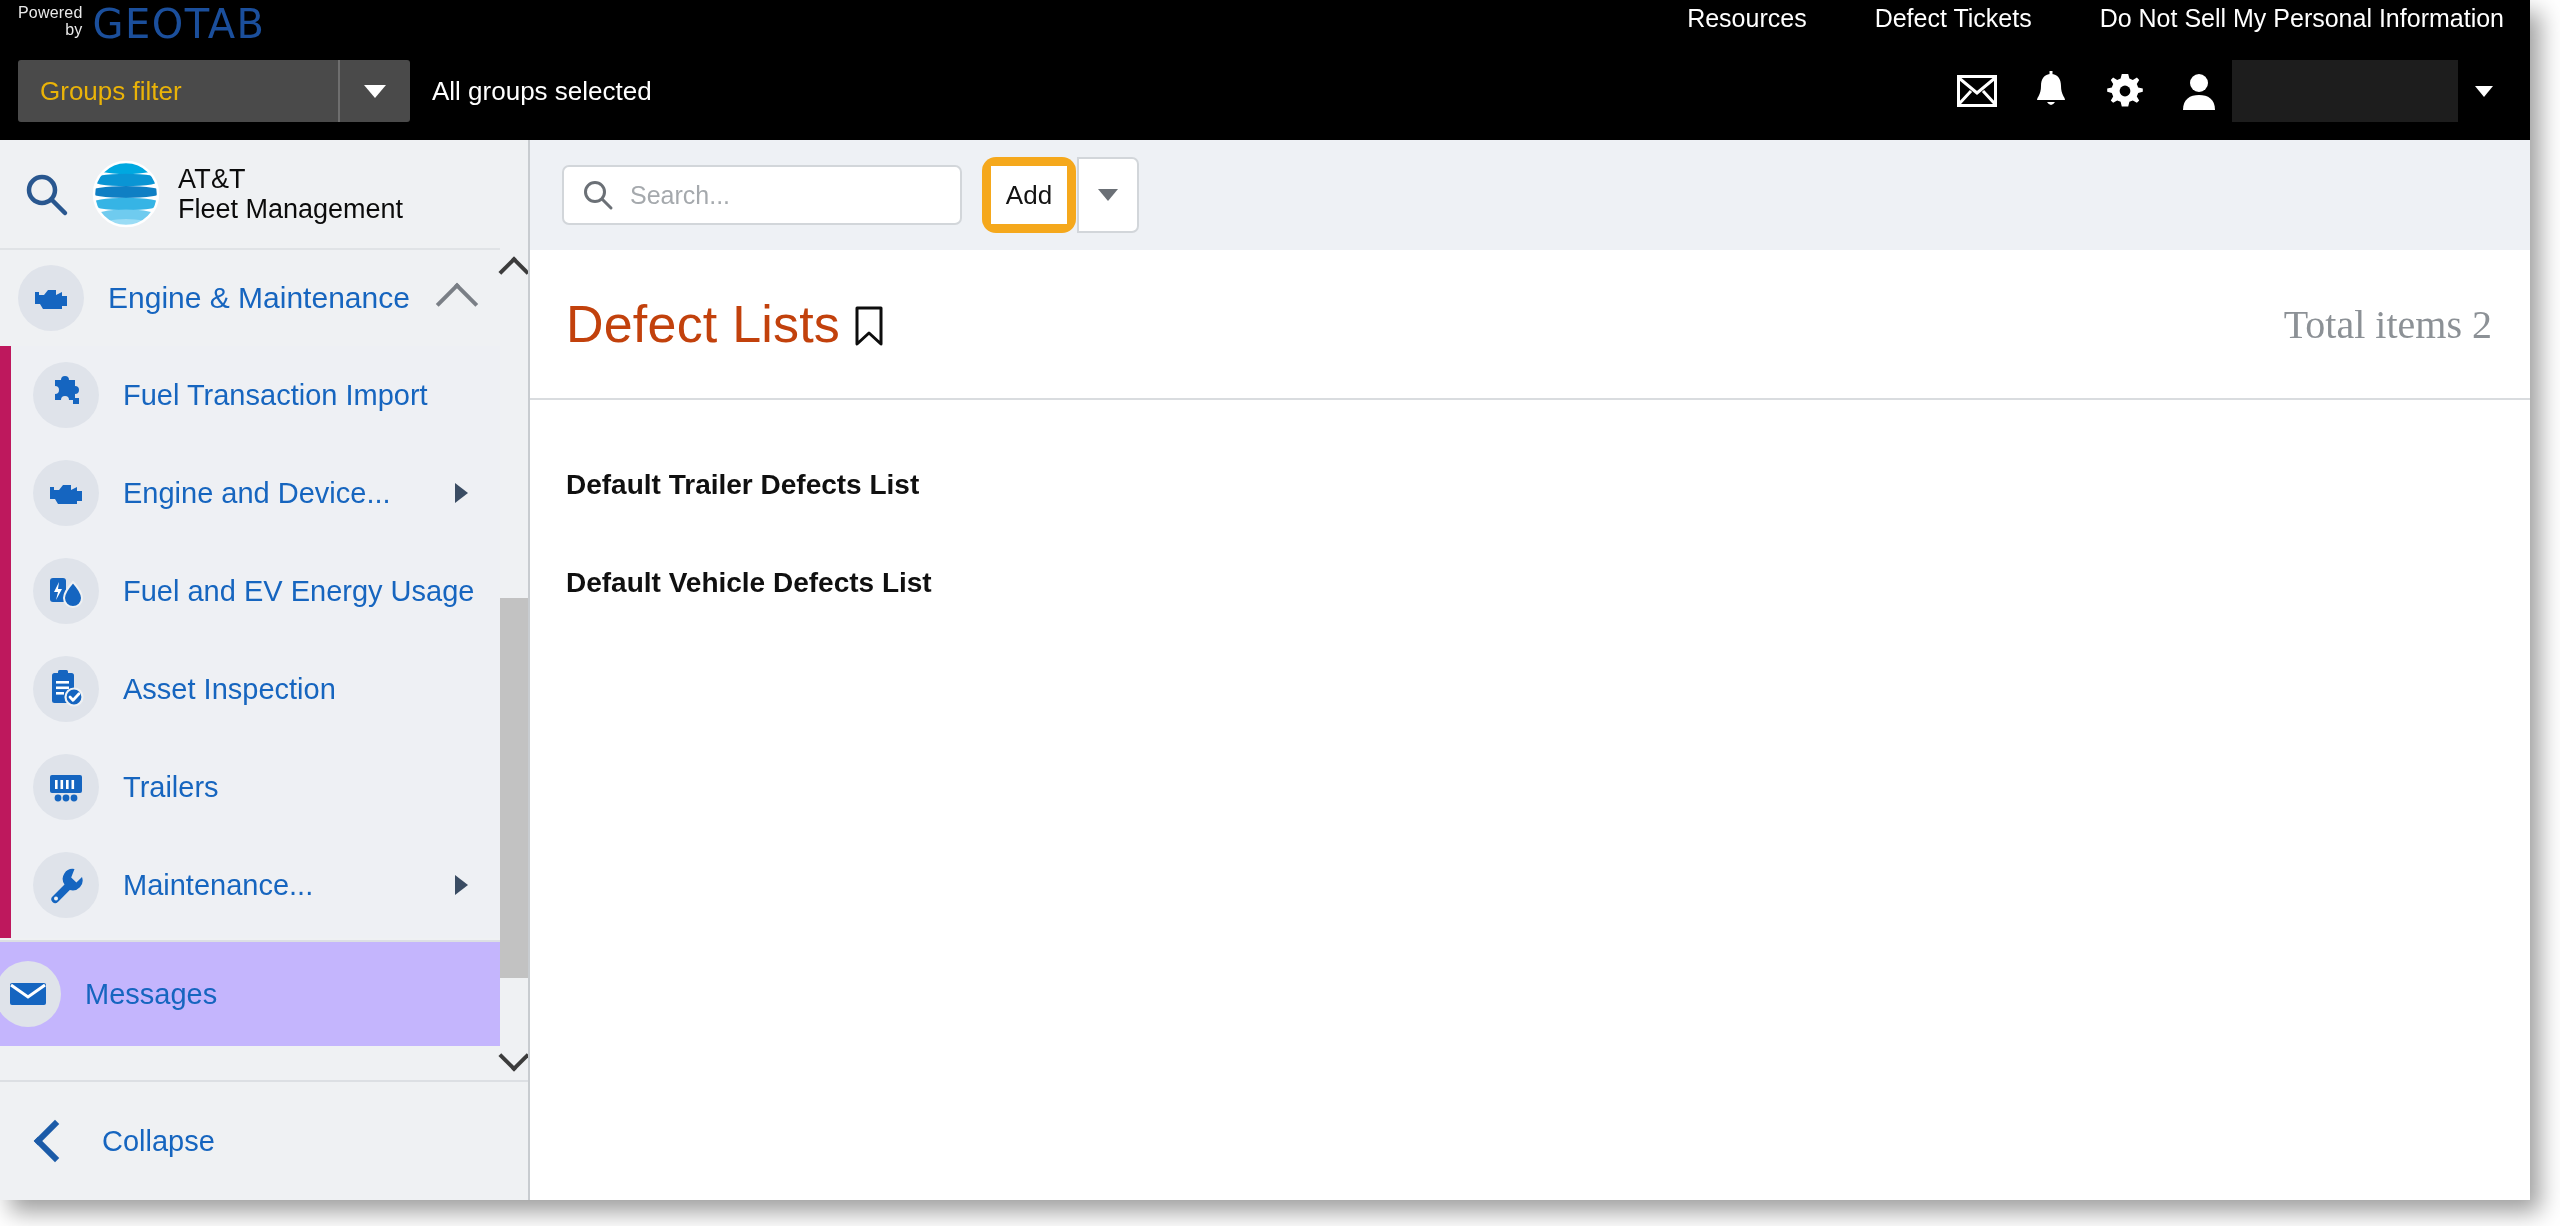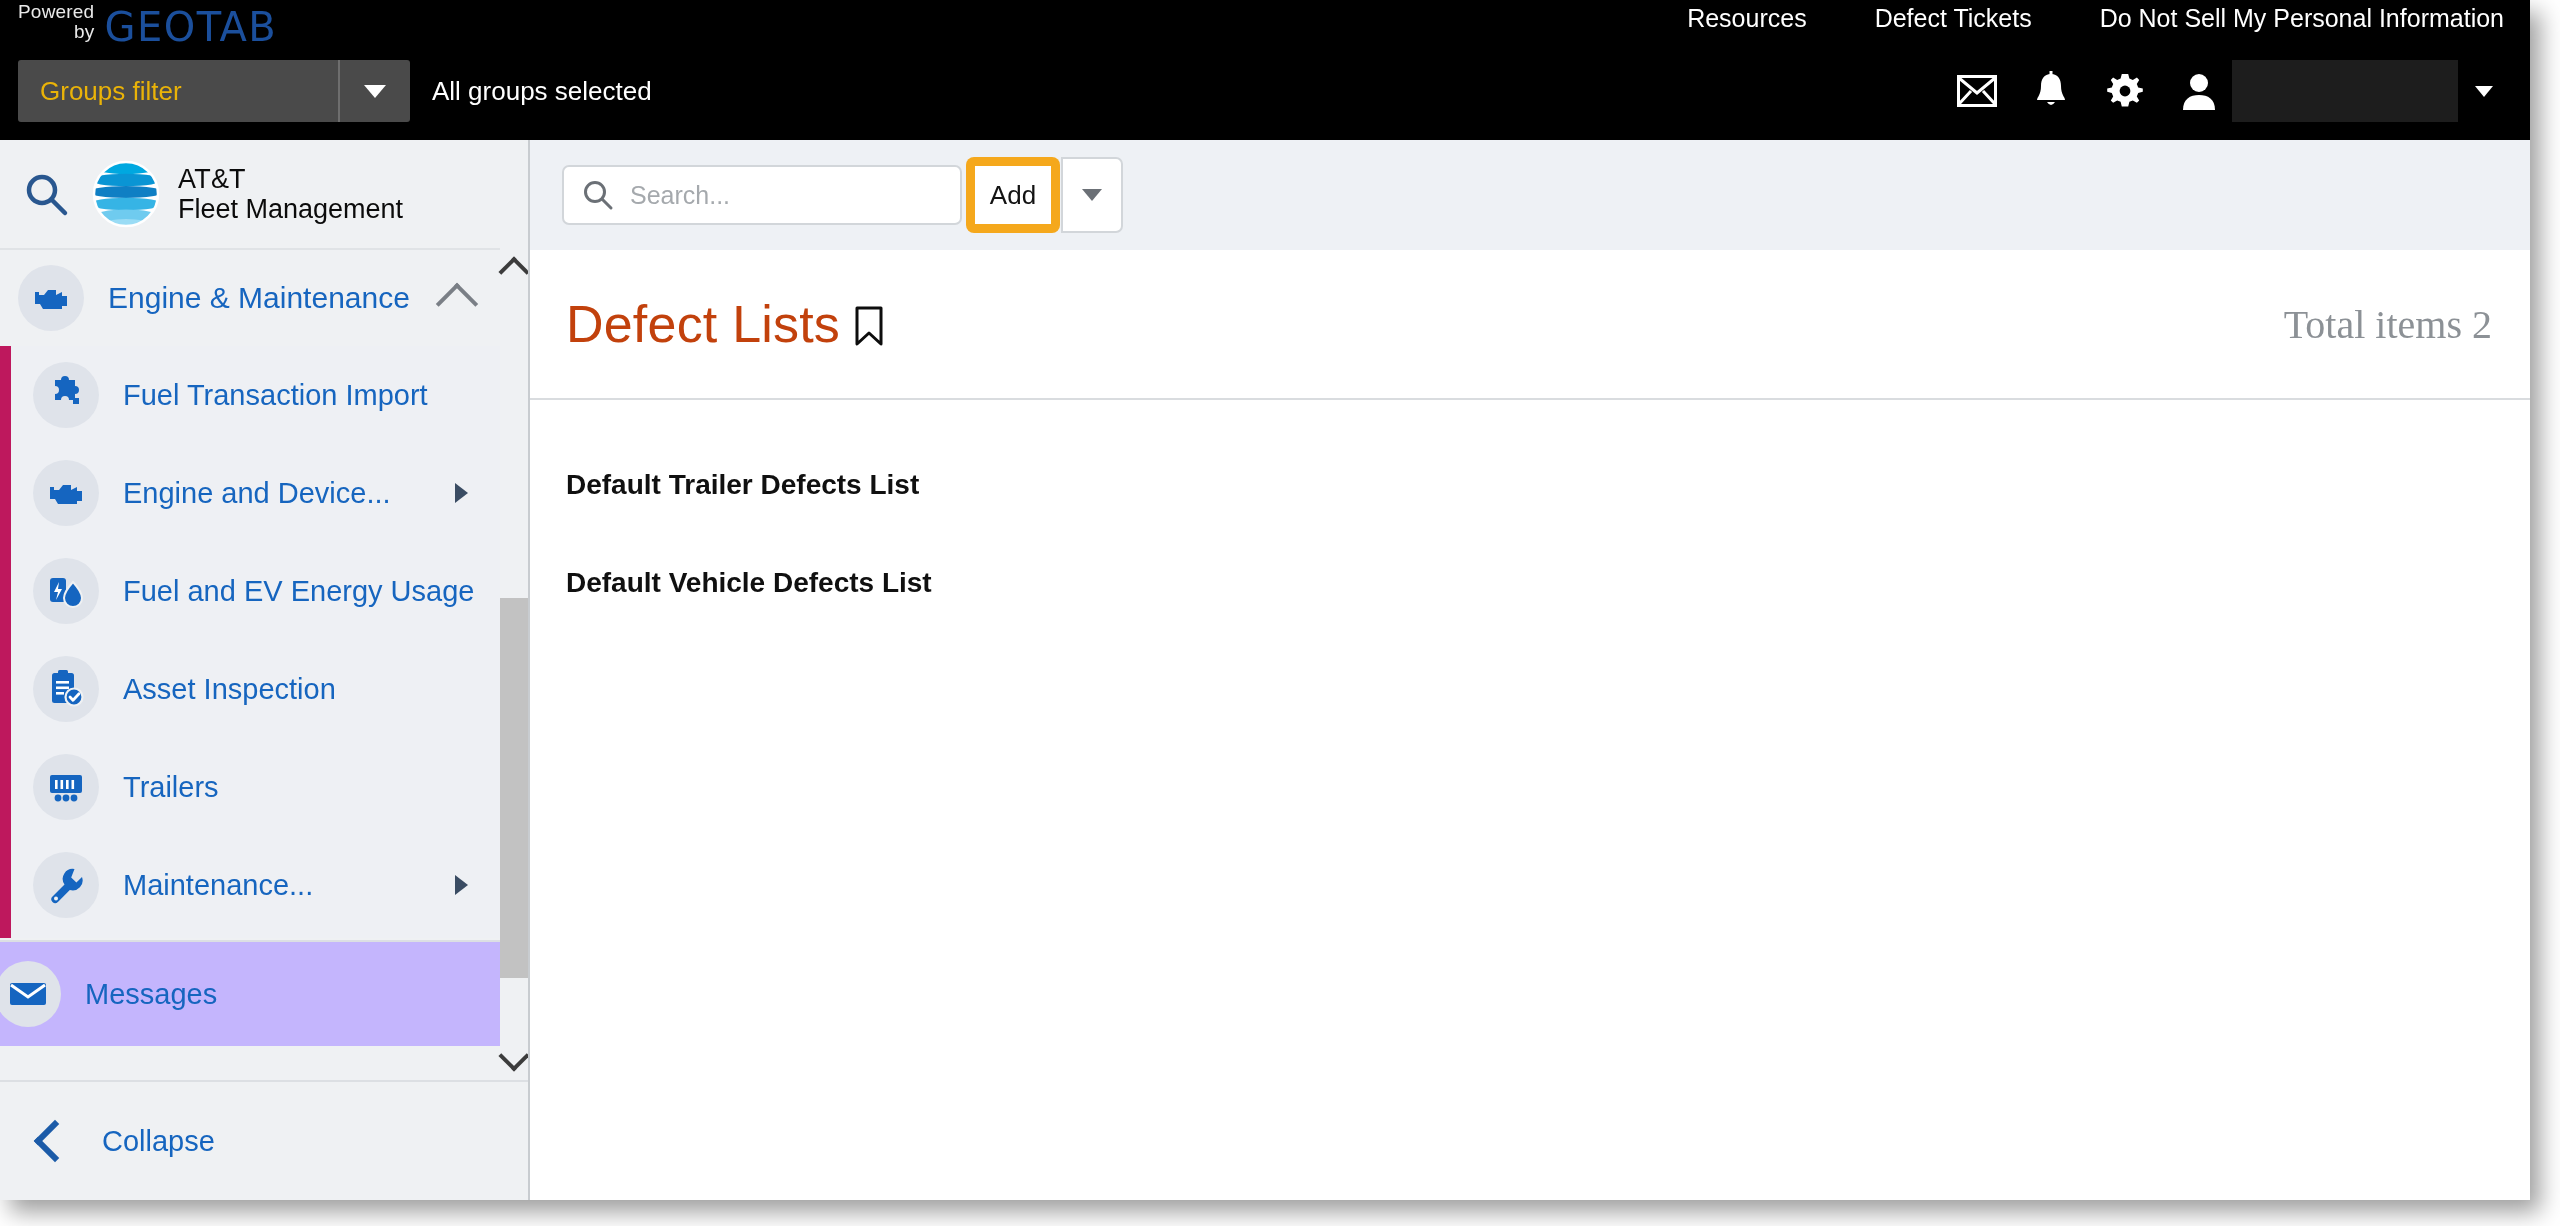--- a/index.html
+++ b/index.html
@@ -40,21 +40,21 @@
     display: flex;
     align-items: flex-end;
     gap: 10px;
   }
   .pb-stack {
     display: flex;
     flex-direction: column;
     align-items: flex-end;
     line-height: 1.05;
     color: #e9e9e9;
-    font-size: 19px;
+    font-size: 16px;
     letter-spacing: 0.2px;
     padding-bottom: 3px;
     justify-content: flex-end;
   }
   .geotab-word {
     font-family: "DejaVu Sans", sans-serif;
     font-size: 40px;
     font-weight: 400;
     letter-spacing: 1.5px;
     color: #1b4f9c;
@@ -375,24 +375,24 @@
     align-items: center;
     padding-left: 18px;
     gap: 16px;
     box-sizing: border-box;
   }
   .search-placeholder {
     color: #a5a9ad;
     font-size: 25px;
   }
   .add-highlight {
-    margin-left: 4px;
+    margin-left: 20px;
     padding: 9px;
     background: #f5a81c;
-    border-radius: 8px;
+    border-radius: 14px;
     display: flex;
   }
   .add-btn {
     background: #ffffff;
     border: none;
     height: 58px;
     min-width: 76px;
     padding: 0 14px;
     font-size: 26px;
     color: #131313;

